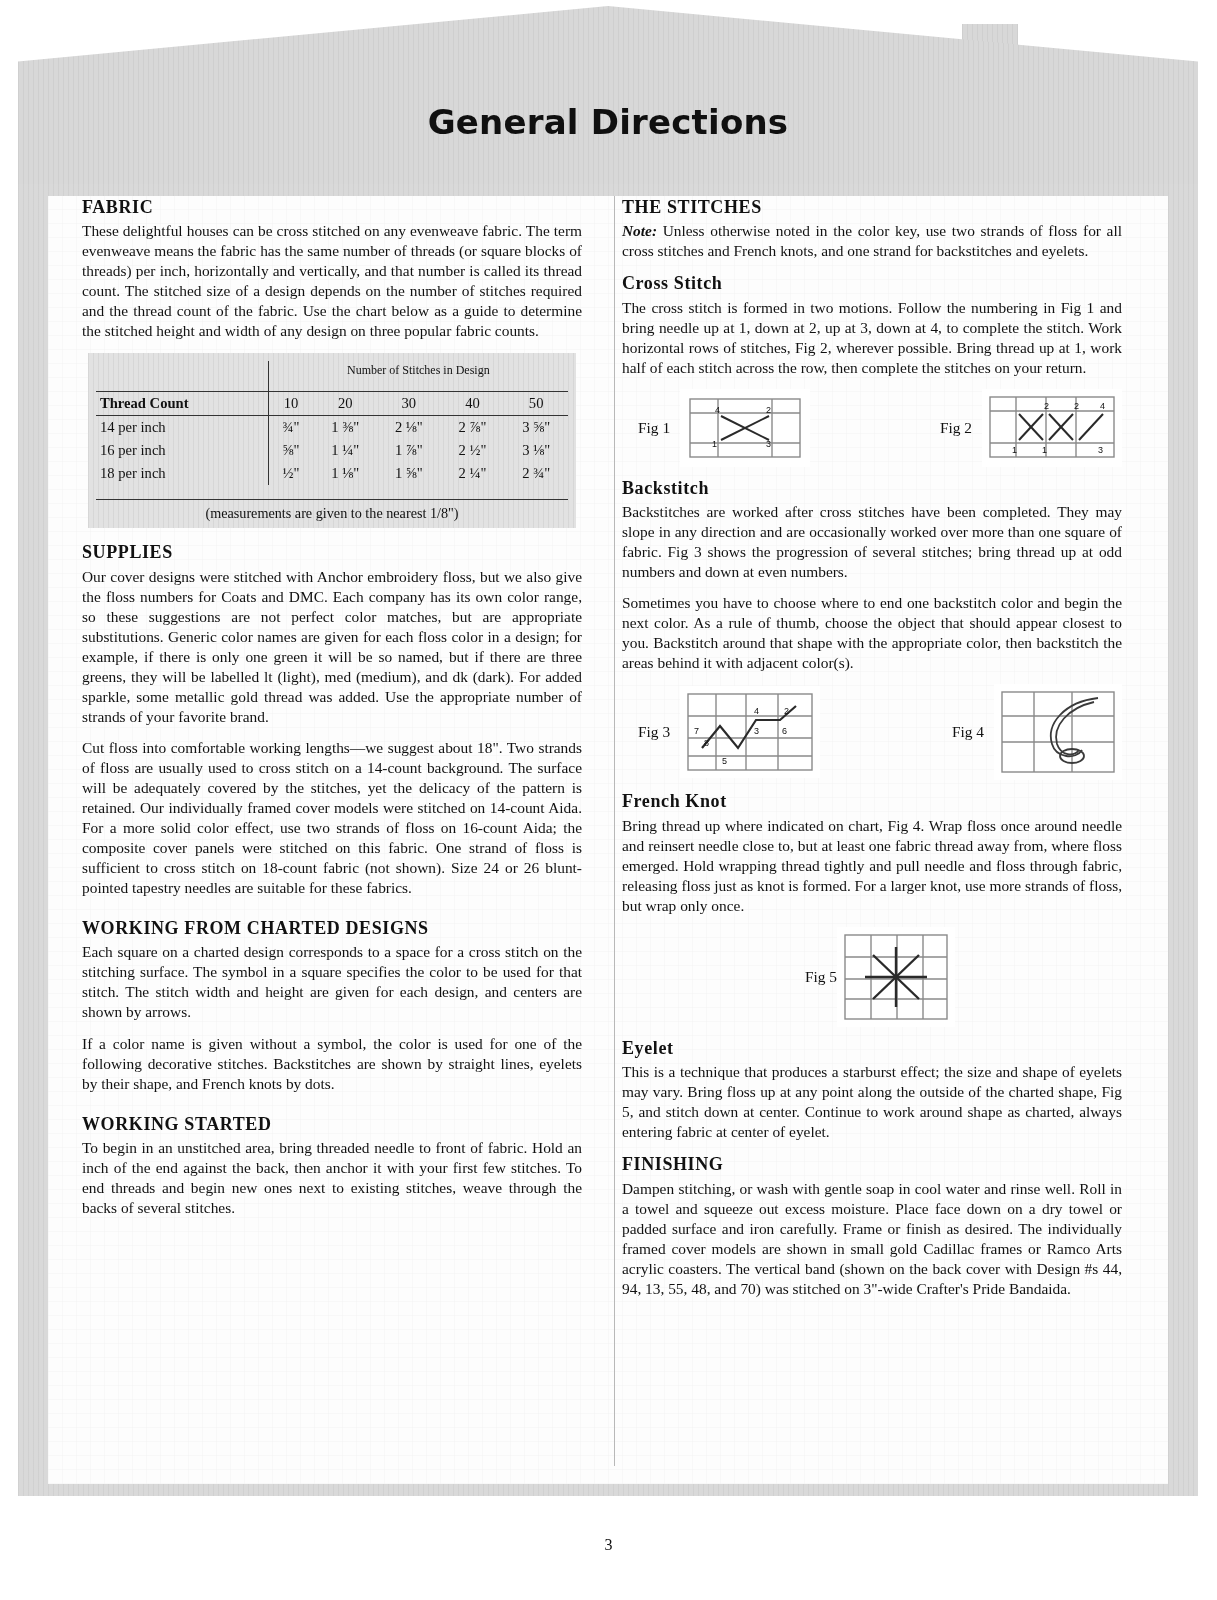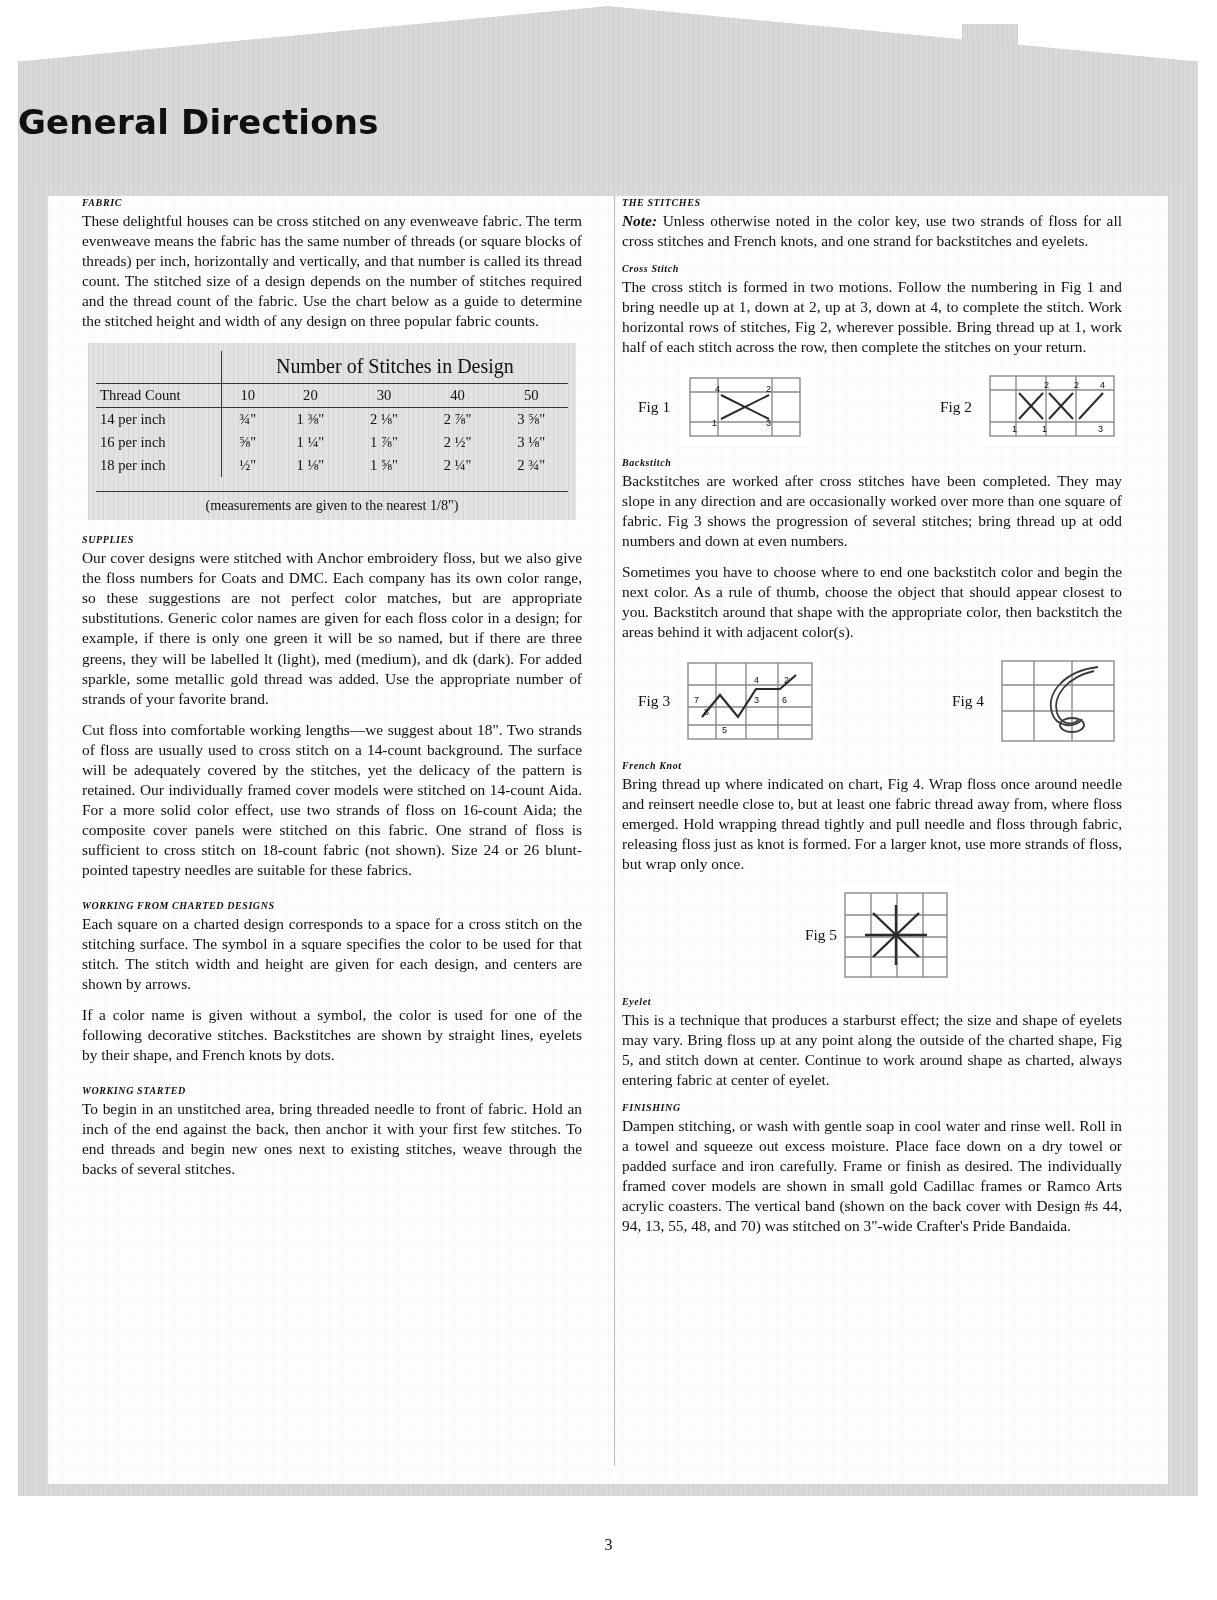--- a/index.html
+++ b/index.html
@@ -70,21 +70,21 @@
     background:
       repeating-linear-gradient(0deg, rgba(0,0,0,0.35) 0 1px, rgba(0,0,0,0) 1px 14px),
       repeating-linear-gradient(90deg, rgba(0,0,0,0.35) 0 1px, rgba(0,0,0,0) 1px 14px);
   }
 
   
   .title {
     position: absolute;
     left: 0; top: 96px;
     width: 1180px;
-    text-align: left;
+    text-align: center;
     font-family: "DejaVu Sans", sans-serif;
     font-weight: bold;
     font-size: 34px;
     letter-spacing: 0.2px;
     color: #101010;
   }
 
   
   .cols {
     position: absolute;
@@ -104,24 +104,23 @@
   .divider {
     position: absolute;
     left: 548px; top: 0;
     width: 1px; height: 1270px;
     background: #b8b8b8;
   }
 
   h2.sec {
     font-family: "Liberation Serif", serif;
     font-weight: bold;
-    font-size: 10px;
+    font-size: 18px;
     letter-spacing: 0.6px;
     margin: 0 0 2px 0;
-    font-style: italic;
   }
   p.body {
     margin: 0 0 11px 0;
     text-indent: 0;
   }
   .sp { height: 13px; }
   .sp-sm { height: 8px; }
   i.note { font-style: italic; font-weight: bold; }
 
   
@@ -138,22 +137,22 @@
     border-collapse: collapse;
     width: 100%;
     font-size: 14.6px;
   }
   table.stitch td, table.stitch th {
     padding: 2px 4px;
     text-align: center;
     font-weight: normal;
   }
   table.stitch th.hdr-span {
-    font-size: 20px;
-    padding-bottom: 4px;
+    font-size: 12px;
+    padding-bottom: 12px;
     border-bottom: 1px solid #333;
   }
   table.stitch td.label {
     text-align: left;
     padding-left: 4px;
     border-right: 1px solid #333;
     white-space: nowrap;
   }
   table.stitch th.label {
     text-align: left;
@@ -228,21 +227,21 @@
       <p class="body">These delightful houses can be cross stitched on any evenweave fabric. The term evenweave means the fabric has the same number of threads (or square blocks of threads) per inch, horizontally and vertically, and that number is called its thread count. The stitched size of a design depends on the number of stitches required and the thread count of the fabric. Use the chart below as a guide to determine the stitched height and width of any design on three popular fabric counts.</p>
 
       <div class="table-wrap">
         <table class="stitch">
           <tbody>
               <tr>
             <th class="label"></th>
             <th class="hdr-span" colspan="5">Number of Stitches in Design</th>
           </tr>
           <tr class="colhdr">
-            <td class="label" style="font-weight:normal;border-bottom:1px solid #333;">Thread Count</td>
+            <td class="label" style="font-weight:bold;border-bottom:1px solid #333;">Thread Count</td>
             <td>10</td>
             <td>20</td>
             <td>30</td>
             <td>40</td>
             <td>50</td>
           </tr>
           <tr>
             <td class="label">14 per inch</td>
             <td>¾"</td>
             <td>1 ⅜"</td>

